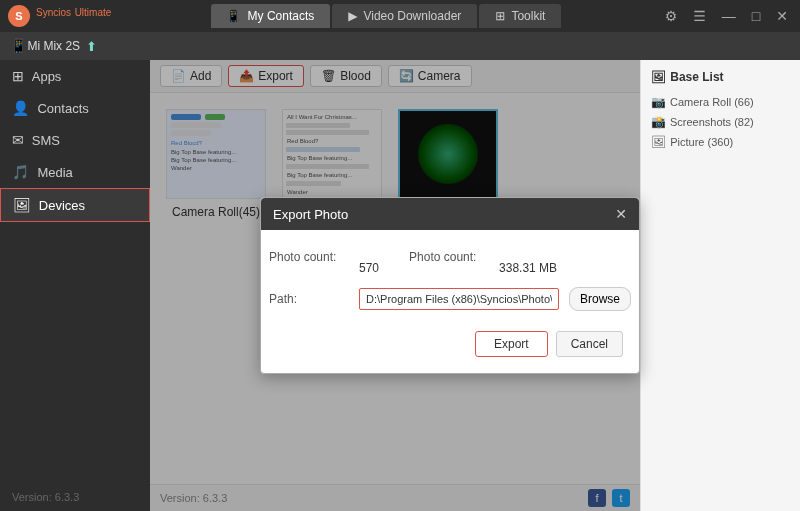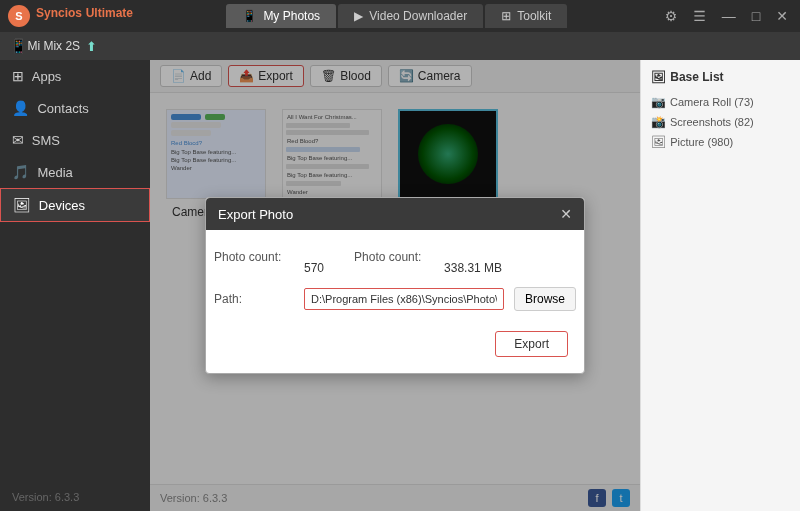--- a/index.html
+++ b/index.html
@@ -11,21 +11,21 @@
       height: 32px;
       display: flex;
       align-items: center;
       justify-content: space-between;
       padding: 0 8px;
       color: white;
     }
     .title-bar-left { display: flex; align-items: center; gap: 6px; }
     .app-logo { width: 22px; height: 22px; background: #e8734a; border-radius: 50%; display: flex; align-items: center; justify-content: center; color: white; font-size: 11px; font-weight: bold; }
     .app-name { font-size: 13px; color: white; font-weight: bold; }
-    .app-name span { font-size: 12px; color: #e8734a; font-weight: bold; vertical-align: super; }
+    .app-name span { font-size: 10px; color: #e8734a; font-weight: normal; vertical-align: super; }
     .title-bar-nav { display: flex; gap: 2px; }
     .nav-tab {
       background: #444;
       color: #ccc;
       padding: 5px 16px;
       border-radius: 3px 3px 0 0;
       font-size: 12px;
       display: flex;
       align-items: center;
       gap: 6px;
@@ -194,21 +194,21 @@
     .right-panel-item { font-size: 11px; color: #555; padding: 3px 0; display: flex; align-items: center; gap: 4px; cursor: pointer; }
     .rp-icon { font-size: 12px; }
 
     
     .dialog-overlay {
       position: absolute;
       top: 0; left: 0; right: 0; bottom: 0;
       background: rgba(0,0,0,0.3);
       display: flex;
       align-items: center;
-      justify-content: center;
+      justify-content: flex-end;
       z-index: 100;
     }
     .dialog {
       background: white;
       border: 1px solid #aaa;
       border-radius: 4px;
       width: 380px;
       box-shadow: 0 4px 16px rgba(0,0,0,0.3);
     }
     .dialog-header {
@@ -236,21 +236,21 @@
       border: 1px solid #d9534f;
       padding: 4px 6px;
       font-size: 11px;
       color: #333;
       border-radius: 2px;
     }
     .dialog-browse {
       padding: 4px 10px;
       background: #f5f5f5;
       border: 1px solid #ccc;
-      border-radius: 3px;
+      border-radius: 9px;
       font-size: 12px;
       cursor: pointer;
     }
     .dialog-footer {
       display: flex;
       justify-content: flex-end;
       gap: 8px;
       padding: 0 16px 16px;
     }
     .btn-export {
@@ -296,21 +296,21 @@
 <div class="title-bar">
   <div class="title-bar-left">
     <div class="app-logo">S</div>
     <span class="app-name">
       <span>Syncios</span> <span>Ultimate</span>
     </span>
   </div>
   <div class="title-bar-nav">
     <div class="nav-tab active">
       <span>📱</span>
-      <span>My Photos</span>
+      <span>My Contacts</span>
     </div>
     <div class="nav-tab">
       <span>▶</span>
       <span>Video Downloader</span>
     </div>
     <div class="nav-tab">
       <span>⊞</span>
       <span>Toolkit</span>
     </div>
   </div>
@@ -450,20 +450,21 @@
             <span class="dialog-value">338.31 MB</span>
           </div>
           <div class="dialog-row">
             <span class="dialog-label">Path:</span>
             <input class="dialog-input" type="text" value="D:\Program Files (x86)\Syncios\Photo\Mi Mix 2S Photo" style="">
             <button class="dialog-browse">Browse</button>
           </div>
         </div>
         <div class="dialog-footer">
           <button class="btn-export">Export</button>
+          <button class="btn-cancel">Cancel</button>
         </div>
       </div>
     </div>
 
     <div class="footer-bar">
       <span>Version: 6.3.3</span>
       <div class="social-icons">
         <div class="social-icon fb">f</div>
         <div class="social-icon tw">t</div>
       </div>
@@ -471,25 +472,25 @@
 
   </div>
 
   <div class="right-panel">
     <div class="right-panel-title">
       <span>🖼</span>
       <span>Base List</span>
     </div>
     <div class="right-panel-item">
       <span class="rp-icon">📷</span>
-      <span>Camera Roll (73)</span>
+      <span>Camera Roll (66)</span>
     </div>
     <div class="right-panel-item">
       <span class="rp-icon">📸</span>
       <span>Screenshots (82)</span>
     </div>
     <div class="right-panel-item">
       <span class="rp-icon">🖼</span>
-      <span>Picture (980)</span>
+      <span>Picture (360)</span>
     </div>
   </div>
 
 </div>
 
 </body></html>

